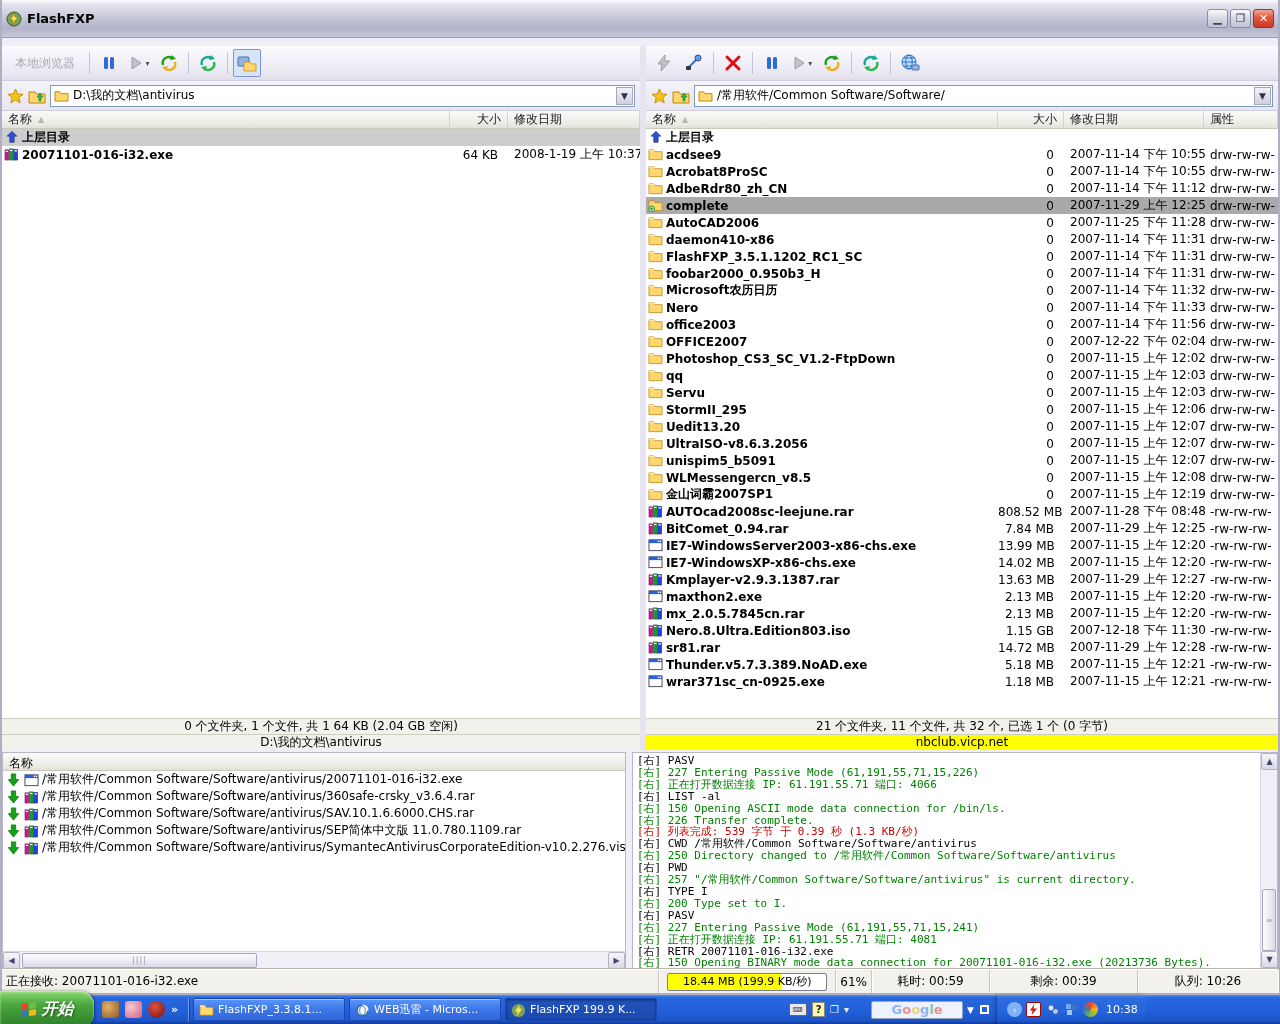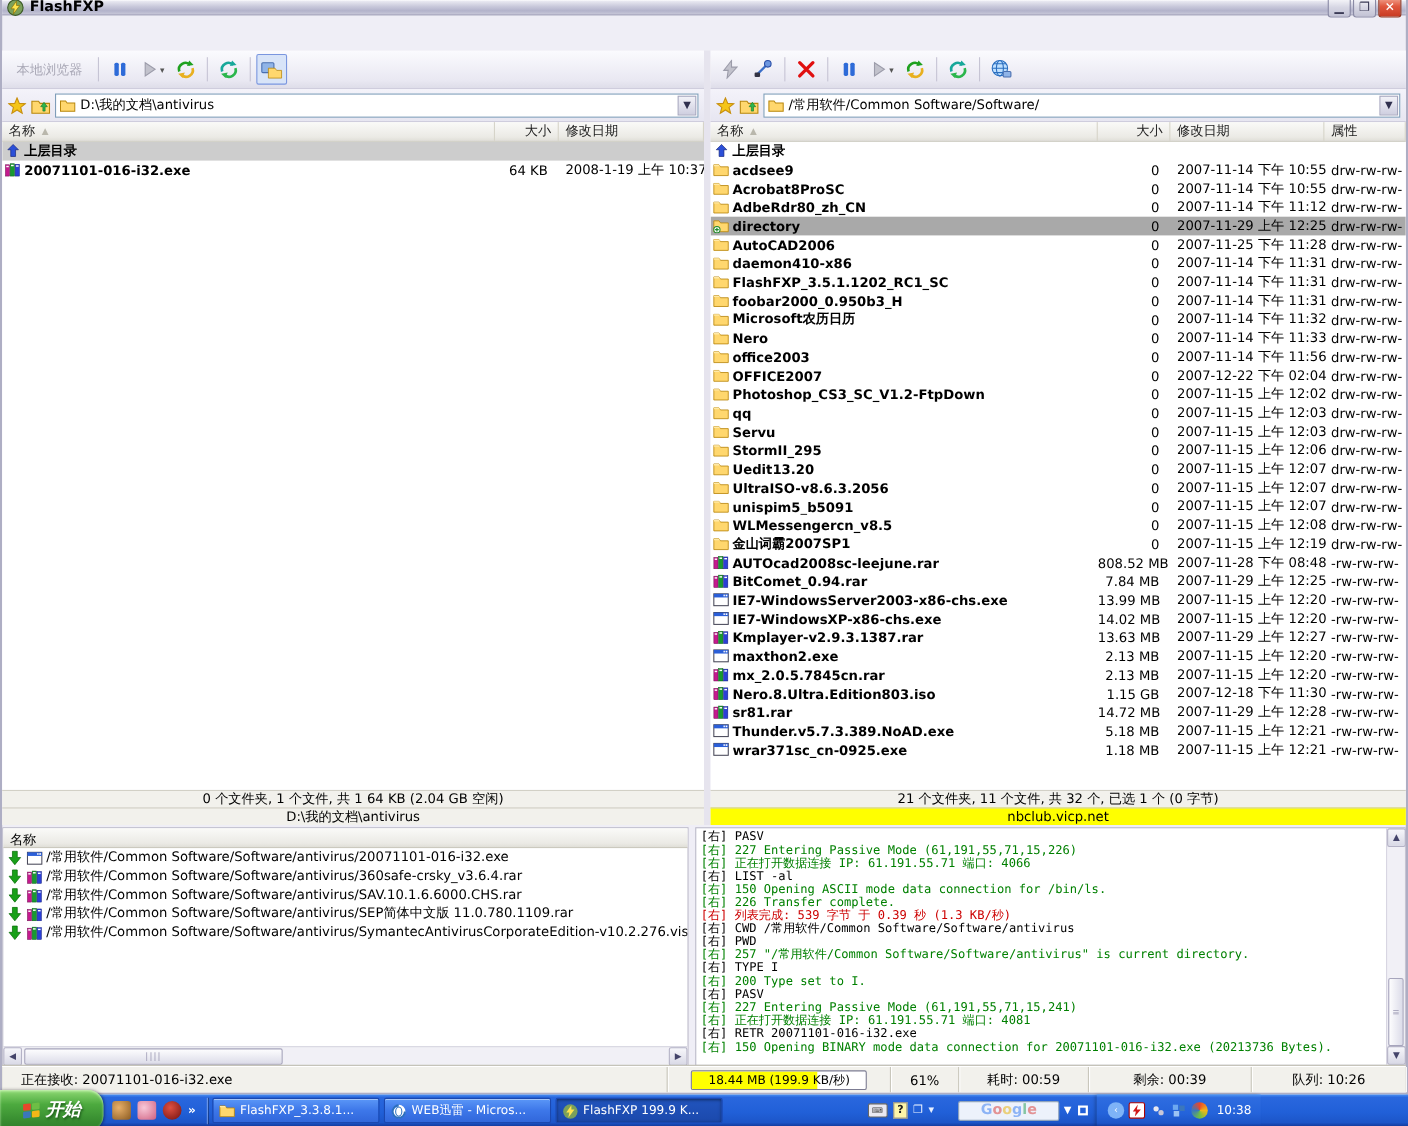--- a/index.html
+++ b/index.html
@@ -4,21 +4,21 @@
 <style>
   * { margin:0; padding:0; box-sizing:border-box; }
   html,body { width:1280px; height:1024px; overflow:hidden;
     font-family:"DejaVu Sans","Liberation Sans",sans-serif; font-size:12px; }
   #screen { position:relative; width:1280px; height:1024px; background:#ECE9D8; }
 
   
   #app { position:absolute; top:0; left:0; width:1280px; height:995px;
     background:#EFEEF6; border:2px solid #AEAEC4; border-top:none; }
 
-  .titlebar { height:14px; display:flex; align-items:center; padding:0 4px;
+  .titlebar { height:38px; display:flex; align-items:center; padding:0 4px;
     background:linear-gradient(180deg,#FDFDFE 0%,#E7E7F0 10%,#C9C9DB 45%,#B3B3CB 75%,#C7C7D8 100%);
     border-bottom:1px solid #9B9BB4; }
   .titlebar .title { font-weight:bold; font-size:13px; color:#000; margin-left:5px; flex:1; }
   .winbtns { display:flex; gap:2px; }
   .winbtn { width:21px; height:19px; border:1px solid #8A8AA5; border-radius:3px;
     background:linear-gradient(180deg,#FBFBFD,#D7D7E4 50%,#C2C2D4);
     display:flex; align-items:center; justify-content:center;
     font-size:11px; font-weight:bold; color:#3A3A55; }
   .winbtn.close { background:linear-gradient(180deg,#F2A692,#E0573E 45%,#C83A22); color:#fff; border-color:#93351F; }
 
@@ -104,21 +104,21 @@
   .vthumb { margin:2px 1px 0 1px; height:62px; border:1px solid #A7A5BC; border-radius:2px;
     background:linear-gradient(90deg,#FDFDFE,#DCDCE9); display:flex; align-items:center; justify-content:center;
     font-size:8px; color:#9A98B2; }
   .vspace-top { height:118px; }
   .vspace { flex:1; }
 
   
   .statusbar { position:absolute; top:969px; left:0; width:1276px; height:24px;
     background:#F2F1EC; border-top:1px solid #fff; box-shadow:0 -1px 0 #B9B7AC;
     display:flex; align-items:center; font-size:12px; color:#000; }
-  .seg { padding:0 17px; height:100%; display:flex; align-items:center; border-right:1px solid #C9C7BC;
+  .seg { padding:0 4px; height:100%; display:flex; align-items:center; border-right:1px solid #C9C7BC;
     box-shadow:1px 0 0 #fff; }
   .seg.first { flex:1; }
   .progressbox { position:relative; width:160px; height:18px; border:1px solid #7C7C92; background:#fff;
     border-radius:2px; overflow:hidden; margin:0 4px; }
   .progressfill { position:absolute; left:0; top:0; bottom:0; width:72%; }
   .progresstext { position:absolute; inset:0; display:flex; align-items:center; justify-content:center;
     font-size:11px; color:#000; white-space:nowrap; }
 
   
   .taskbar { position:absolute; bottom:0; left:0; width:1280px; height:29px;
@@ -433,21 +433,21 @@
             </div>
             <div class="frow sel-gray">
               <span class="col-name">
                 <span class="ficon">
                   <svg viewBox="0 0 16 14">
                     <path d="M1 2.5 h5 l1.5 2 H15 v8.5 H1 z" fill="#FFD76E" stroke="#B8860B" stroke-width=".8"></path>
                     <circle cx="4" cy="11" r="3" fill="#fff" stroke="#1B8A2A"></circle>
                     <path d="M4 9.2 v3.6 M2.2 11 h3.6" stroke="#1B8A2A" stroke-width="1.2"></path>
                   </svg>
                 </span>
-                <span>directory</span>
+                <span>complete</span>
               </span>
               <span class="col-size">0</span>
               <span class="col-date">2007-11-29 上午 12:25</span>
               <span class="col-attr">drw-rw-rw-</span>
             </div>
             <div class="frow">
               <span class="col-name">
                 <span class="ficon">
                   <svg viewBox="0 0 16 14">
                     <path d="M1 2.5 h5 l1.5 2 H15 v8.5 H1 z" fill="#FFD76E" stroke="#B8860B" stroke-width=".8"></path>
@@ -981,20 +981,21 @@
       <div class="logpanel">
         <div class="logtext" id="logtext">
             <div class="ll-cmd">[右] PASV</div>
             <div class="ll-ok">[右] 227 Entering Passive Mode (61,191,55,71,15,226)</div>
             <div class="ll-ok">[右] 正在打开数据连接 IP: 61.191.55.71 端口: 4066</div>
             <div class="ll-cmd">[右] LIST -al</div>
             <div class="ll-ok">[右] 150 Opening ASCII mode data connection for /bin/ls.</div>
             <div class="ll-ok">[右] 226 Transfer complete.</div>
             <div class="ll-err">[右] 列表完成: 539 字节 于 0.39 秒 (1.3 KB/秒)</div>
             <div class="ll-cmd">[右] CWD /常用软件/Common Software/Software/antivirus</div>
+            <div class="ll-ok">[右] 250 Directory changed to /常用软件/Common Software/Software/antivirus</div>
             <div class="ll-cmd">[右] PWD</div>
             <div class="ll-ok">[右] 257 "/常用软件/Common Software/Software/antivirus" is current directory.</div>
             <div class="ll-cmd">[右] TYPE I</div>
             <div class="ll-ok">[右] 200 Type set to I.</div>
             <div class="ll-cmd">[右] PASV</div>
             <div class="ll-ok">[右] 227 Entering Passive Mode (61,191,55,71,15,241)</div>
             <div class="ll-ok">[右] 正在打开数据连接 IP: 61.191.55.71 端口: 4081</div>
             <div class="ll-cmd">[右] RETR 20071101-016-i32.exe</div>
             <div class="ll-ok">[右] 150 Opening BINARY mode data connection for 20071101-016-i32.exe (20213736 Bytes).</div>
           </div>

